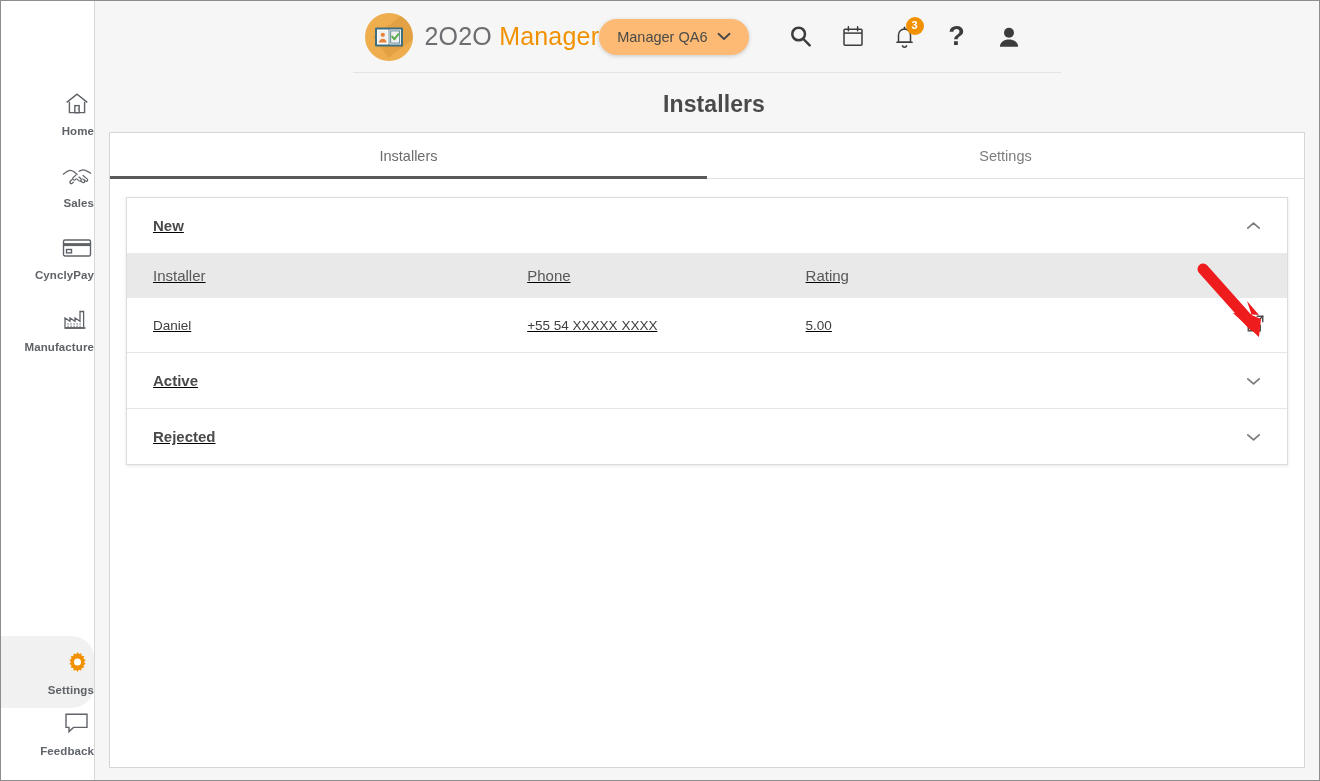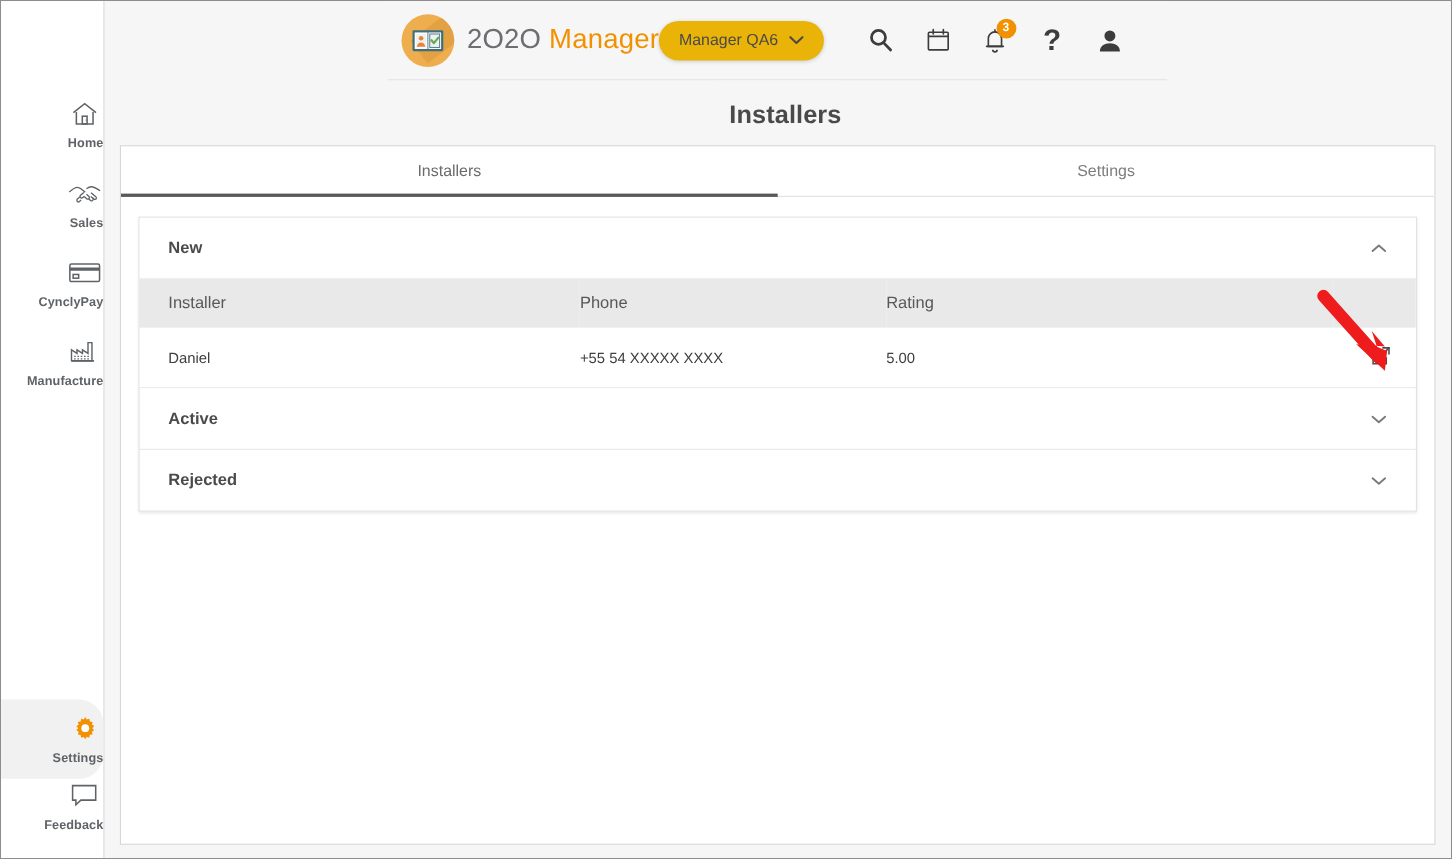--- a/index.html
+++ b/index.html
@@ -99,21 +99,21 @@
   }
   .brand-text { font-size: 25px; letter-spacing: .2px; white-space: nowrap; }
   .brand-text .t1 { color: #6d6e71; }
   .brand-text .t2 { color: #f29100; }
 
   .topbar-spacer { flex: 1 1 auto; }
   .topbar-right { display: flex; align-items: center; gap: 0; }
 
   .account-pill {
     display: flex; align-items: center; gap: 9px;
-    background: #eab308;
+    background: #fdba74;
     border-radius: 22px;
     padding: 10px 18px;
     box-shadow: 0 1px 4px rgba(0,0,0,.18);
     cursor: pointer;
     margin-right: 26px;
   }
   .account-pill .acc-label { font-size: 14.5px; color: #4a4a4a; white-space: nowrap; }
 
   .icon-btn {
     width: 52px; height: 48px;
@@ -179,20 +179,21 @@
     position: absolute;
     left: 0; right: 0; bottom: -1px;
     height: 3px;
     background: #595959;
   }
 
   .panel-body {
     padding: 18px 16px;
     flex: 1 1 auto;
     min-height: 0;
+    text-decoration: underline;
   }
 
   .group-stack {
     border: 1px solid #dcdcdc;
     box-shadow: 0 1px 3px rgba(0,0,0,.10);
     background: #fff;
   }
   .group { background: #fff; }
   .group + .group { border-top: 1px solid #e6e6e6; }
   .group-header {

